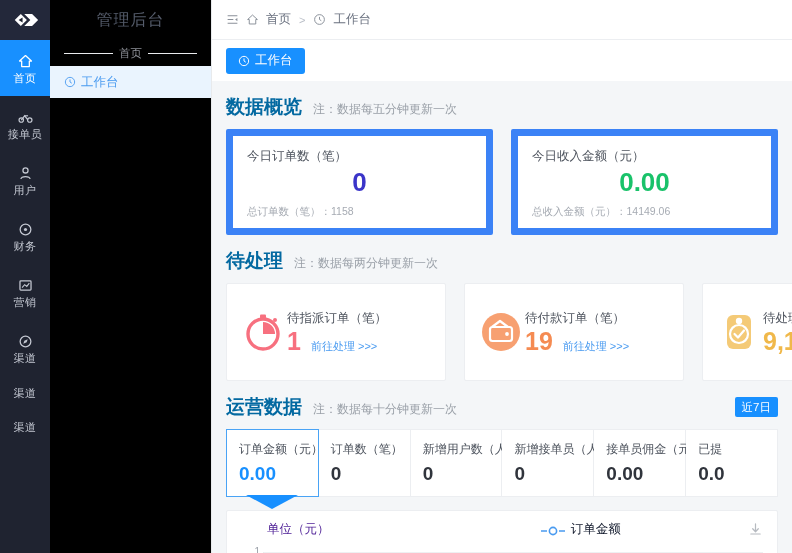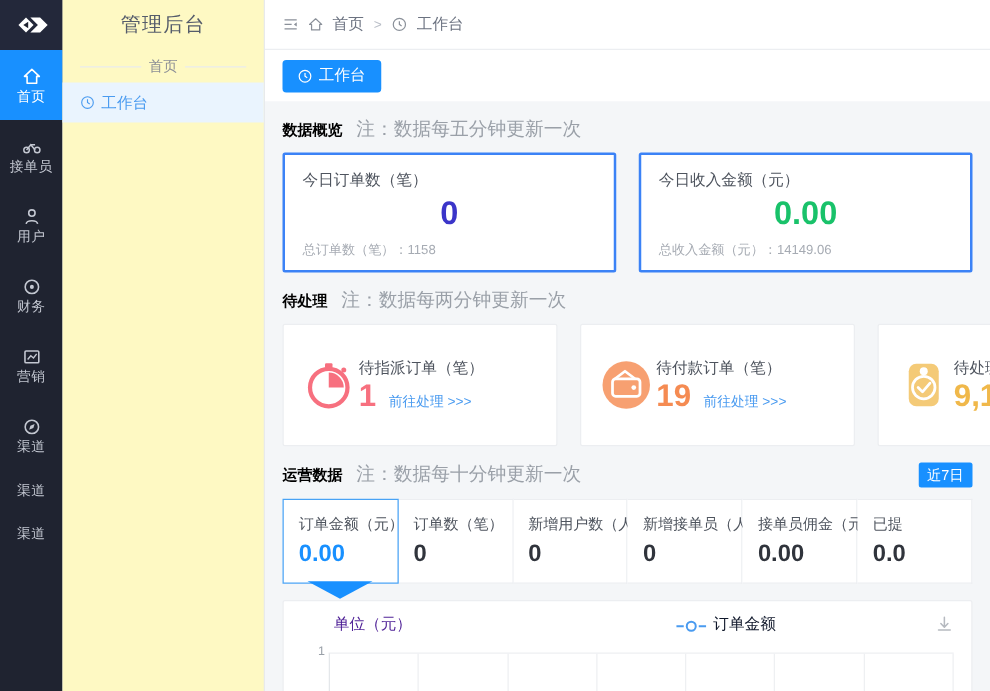--- a/index.html
+++ b/index.html
@@ -21,21 +21,21 @@
   .rail-item {
     height:56px; display:flex; flex-direction:column; align-items:center;
     justify-content:center; gap:3px; color:#c3c7d1; cursor:pointer;
   }
   .rail-item .ri-ico { width:17px; height:17px; display:block; }
   .rail-item .ri-txt { font-size:11px; line-height:1; letter-spacing:.5px; }
   .rail-item.active { background:#1890ff; color:#fff; }
   .rail-item.small { height:34px; }
 
   
-  .subnav { width:162px; flex:0 0 162px; background:#fef9c3; border-right:1px solid #e8eaec; }
+  .subnav { width:162px; flex:0 0 162px; background:#000000; border-right:1px solid #e8eaec; }
   .subnav-title {
     height:40px; display:flex; align-items:center; justify-content:center;
     font-size:16px; color:#555c6b; letter-spacing:1px;
   }
   .subnav-group {
     display:flex; align-items:center; gap:6px; padding:0 14px; height:26px;
     color:#8c8f96; font-size:11.5px;
   }
   .subnav-group .gl { flex:1; height:1px; background:#e9ebee; }
   .subnav-item {
@@ -56,32 +56,32 @@
   .tabbar { height:41px; background:#fff; display:flex; align-items:center; padding:0 14px; }
   .tab-pill {
     display:flex; align-items:center; gap:5px; background:#1890ff; color:#fff;
     height:26px; padding:0 12px; border-radius:3px; font-size:12.5px; cursor:pointer;
   }
   .tab-pill .tp-ico { width:12px; height:12px; }
 
   .scroll { flex:1; overflow:hidden; padding:0 0 0 0; }
 
   .sec-head { display:flex; align-items:baseline; gap:11px; padding:13px 14px 9px 14px; }
-  .sec-title { font-size:12px; font-weight:bold; color:#000000; }
-  .sec-note { font-size:15px; color:#9aa0a8; }
+  .sec-title { font-size:19px; font-weight:bold; color:#0369a1; }
+  .sec-note { font-size:12px; color:#9aa0a8; }
   .sec-head .spacer { flex:1; }
   .period-btn {
     background:#1890ff; color:#fff; font-size:11.5px; height:20px; padding:0 7px;
     border-radius:2px; display:flex; align-items:center; cursor:pointer; align-self:center;
   }
 
   .row { display:flex; gap:18px; padding:0 14px; }
 
   .ov-card {
-    flex:1; background:#fff; border:2px solid #3b82f6; border-radius:2px;
+    flex:1; background:#fff; border:7px solid #3b82f6; border-radius:2px;
     padding:12px 14px 9px 14px; min-width:0;
   }
   .ov-label { font-size:12.5px; color:#4e545e; }
   .ov-value { text-align:center; font-size:26px; font-weight:bold; margin:4px 0 10px 0; line-height:1; }
   .ov-sub { font-size:10.5px; color:#a6abb3; }
 
   .pend-row { display:flex; gap:18px; padding:0 14px; }
   .pend-card {
     flex:0 0 220px; background:#fff; border:1px solid #eceef1; border-radius:2px;
     height:98px; display:flex; align-items:center; padding:0 12px; min-width:0;

